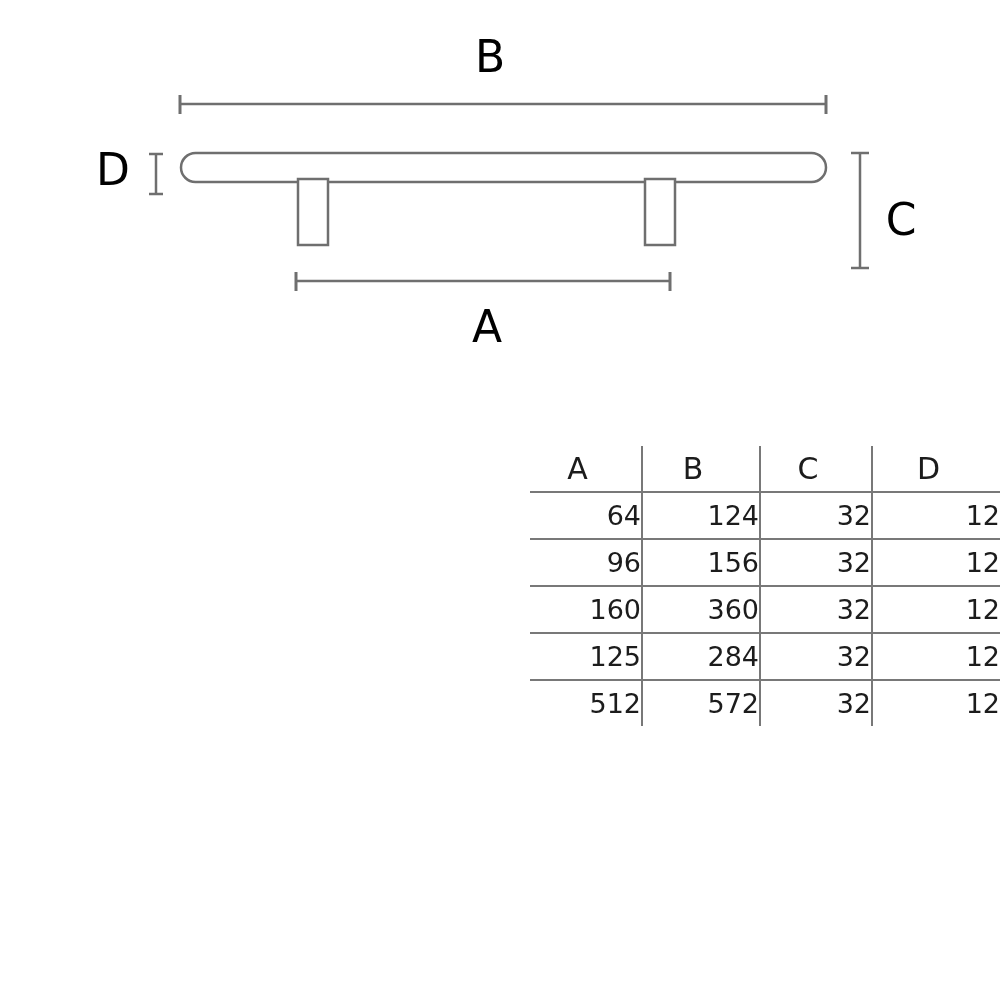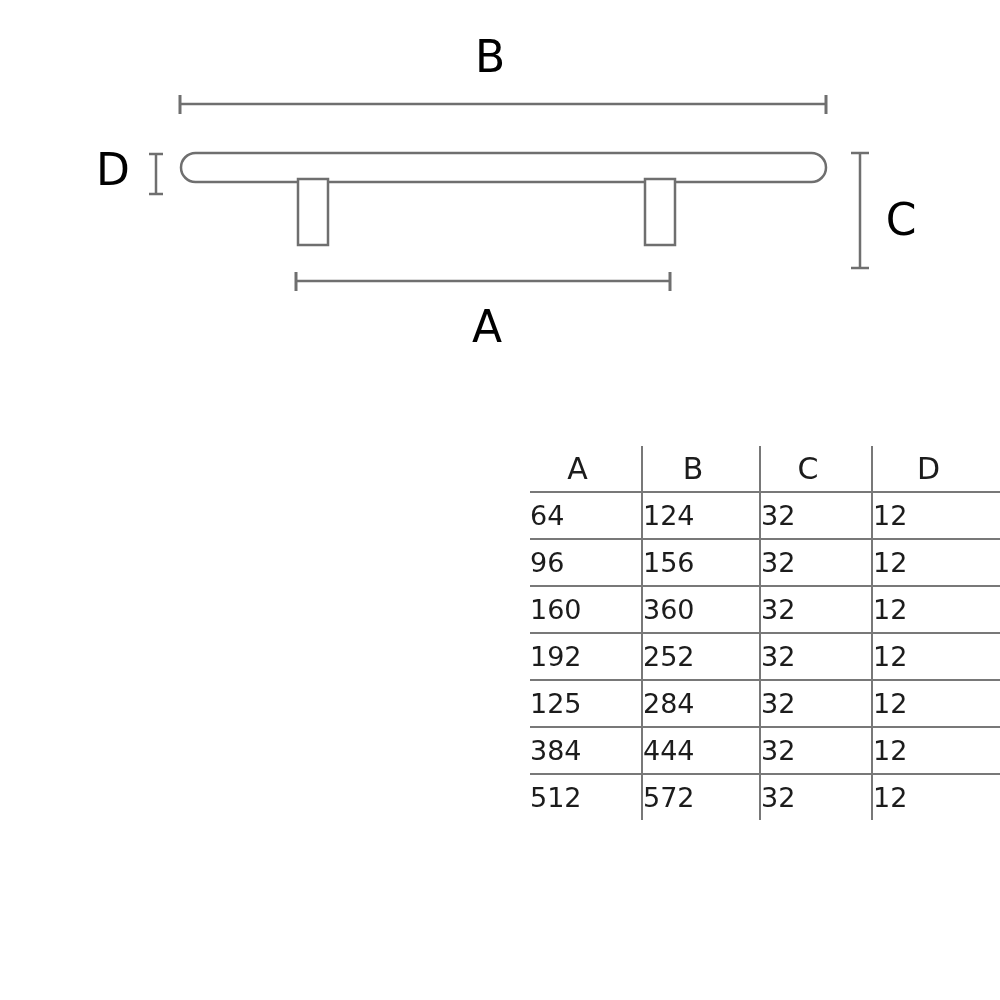--- a/index.html
+++ b/index.html
@@ -73,21 +73,21 @@
   }
   table.dim-table th:last-child,
   table.dim-table td:last-child {
     border-right: none;
   }
   table.dim-table tr:last-child td {
     border-bottom: none;
   }
   
   table.dim-table td.num {
-    text-align: left;
+    text-align: right;
   }
   table.dim-table th.hdr {
     padding-right: 16px;
   }
 </style>
 </head>
 <body>
 
 <div id="drawing">
   <svg width="1000" height="400" viewBox="0 0 1000 400" xmlns="http://www.w3.org/2000/svg">
@@ -164,34 +164,22 @@
           <td class="num">32</td>
           <td class="num">12</td>
         </tr>
         <tr>
           <td class="num">160</td>
           <td class="num">360</td>
           <td class="num">32</td>
           <td class="num">12</td>
         </tr>
         <tr>
-          <td class="num">192</td>
-          <td class="num">252</td>
-          <td class="num">32</td>
-          <td class="num">12</td>
-        </tr>
-        <tr>
           <td class="num">125</td>
           <td class="num">284</td>
-          <td class="num">32</td>
-          <td class="num">12</td>
-        </tr>
-        <tr>
-          <td class="num">384</td>
-          <td class="num">444</td>
           <td class="num">32</td>
           <td class="num">12</td>
         </tr>
         <tr>
           <td class="num">512</td>
           <td class="num">572</td>
           <td class="num">32</td>
           <td class="num">12</td>
         </tr>
       </tbody>

